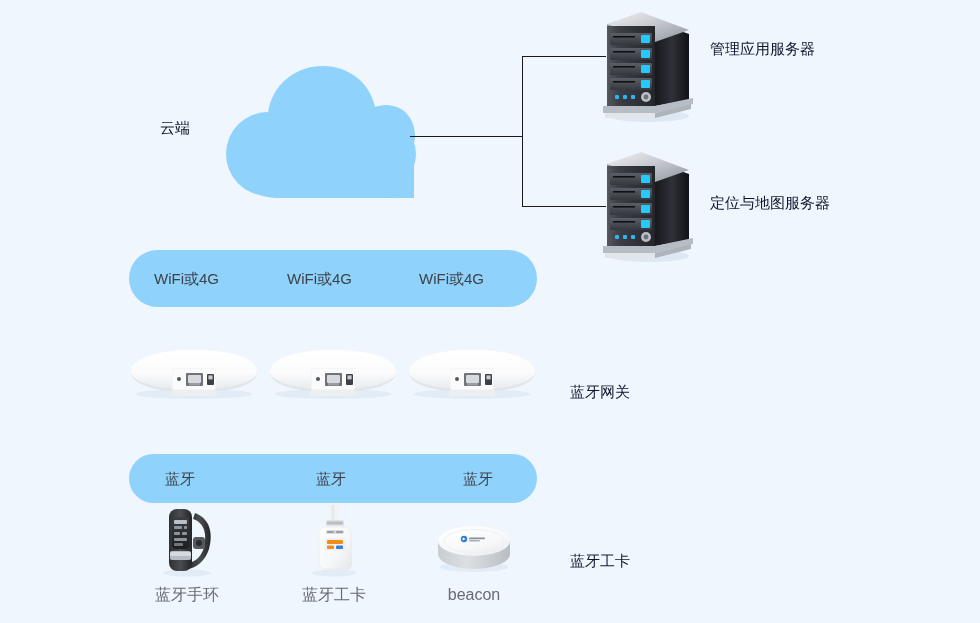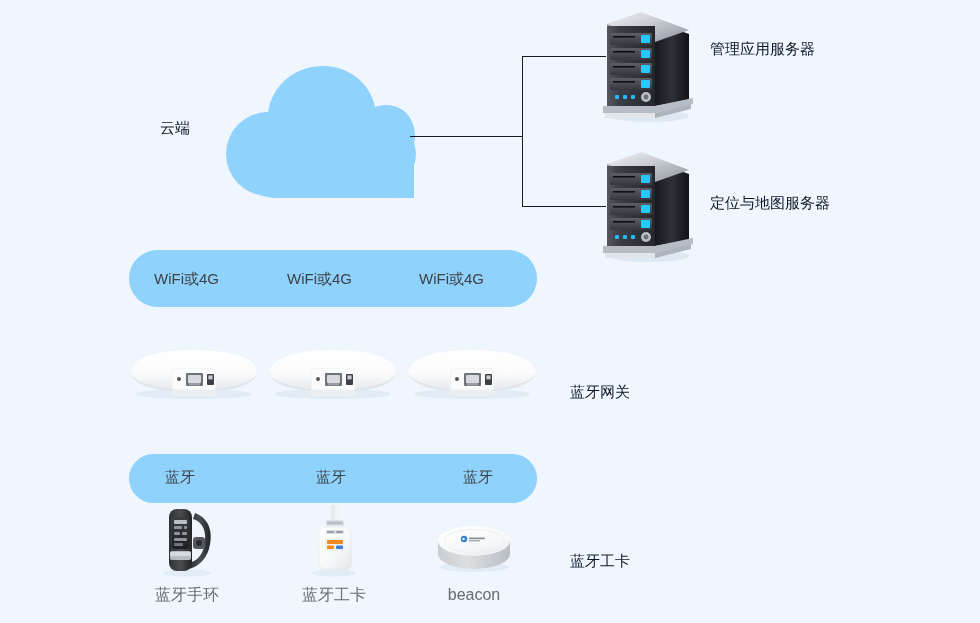--- a/index.html
+++ b/index.html
@@ -43,21 +43,21 @@
     align-items:center;
   }
   .pill span{
     position:absolute;
     color:#3f4248;
     font-size:15px;
     line-height:1;
     white-space:nowrap;
   }
   #pill-wifi{left:129px;top:250px;width:408px;height:57px;}
-  #pill-bt{left:129px;top:454px;width:408px;height:49px;font-family:Liberation Mono, monospace;}
+  #pill-bt{left:129px;top:454px;width:408px;height:49px;}
 
   
   .gw{position:absolute;width:134px;height:54px;}
   #gw1{left:127px;top:346px;}
   #gw2{left:266px;top:346px;}
   #gw3{left:405px;top:346px;}
   #gw-label{left:570px;top:367px;margin-top:17px;}
 
   
   .tag-item{position:absolute;width:120px;text-align:center;}

